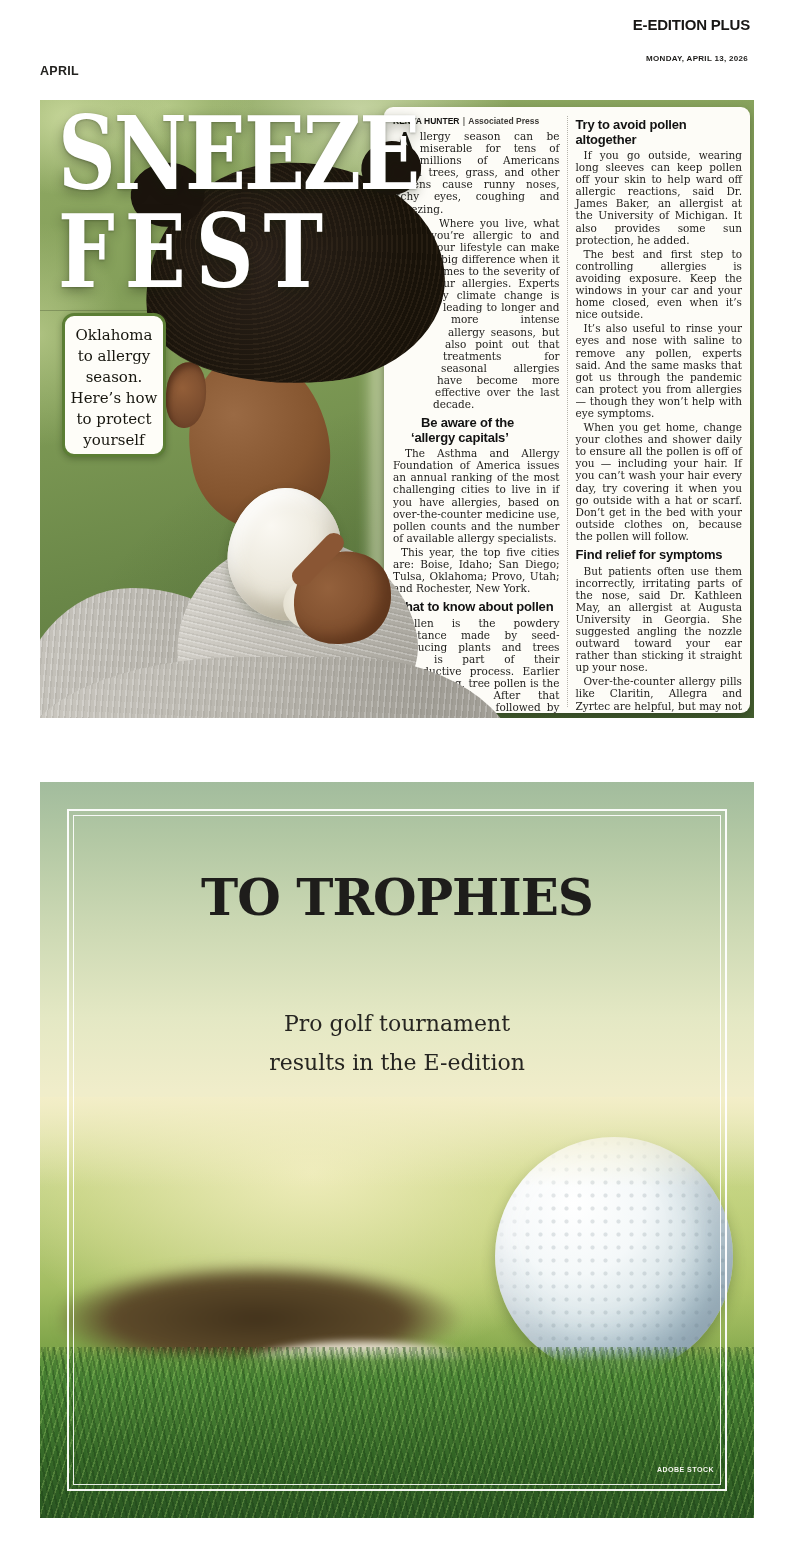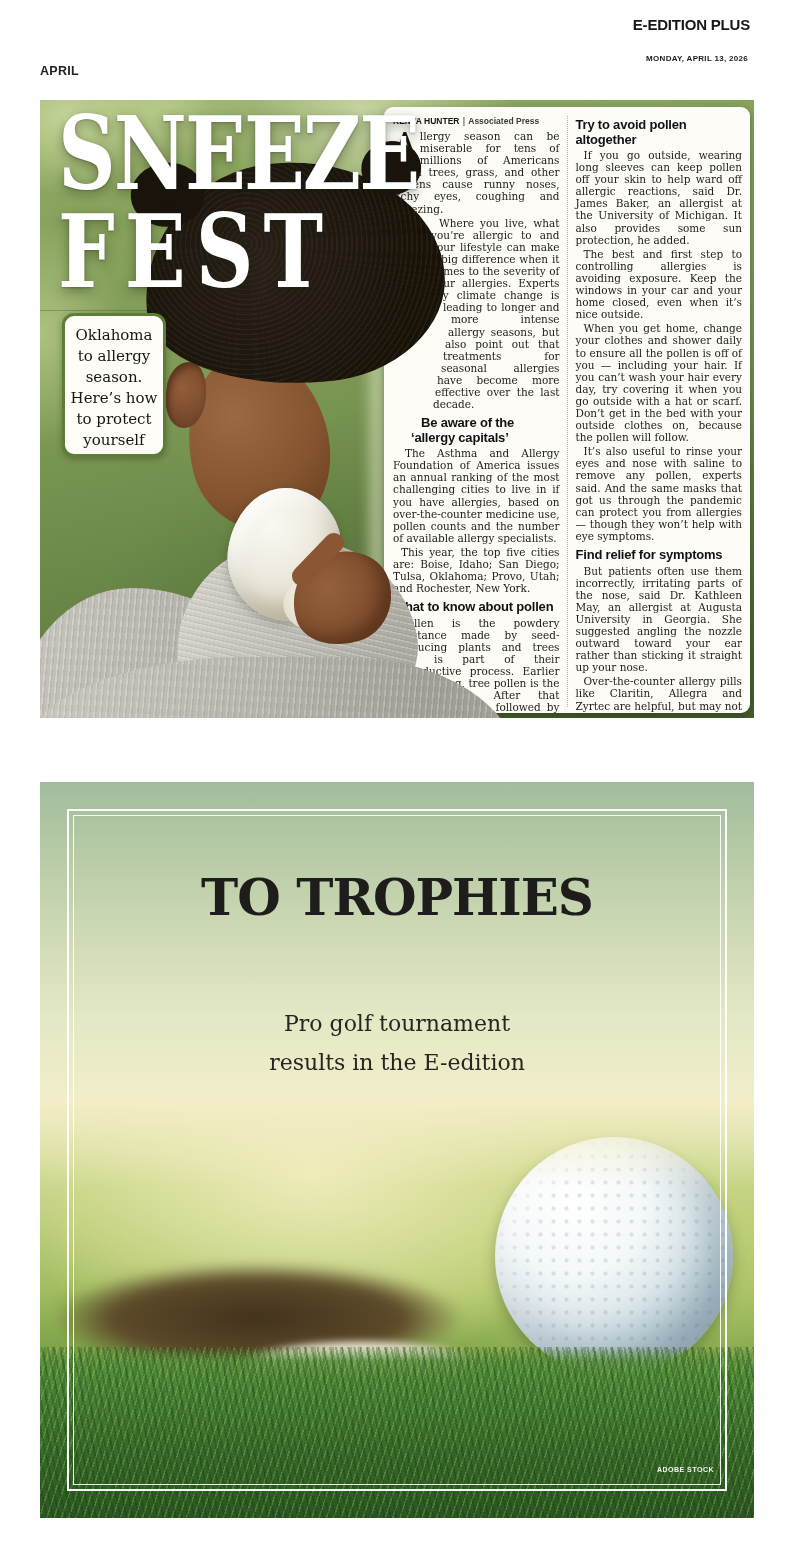--- a/index.html
+++ b/index.html
@@ -195,22 +195,22 @@
       <p data-name="paragraph">This year, the top five cities are: Boise, Idaho; San Diego; Tulsa, Oklahoma; Provo, Utah; and Rochester, New York.</p>
       <h3 class="sec" data-name="section-heading-know-about-pollen">What to know about pollen</h3>
       <p data-name="paragraph">Pollen is the powdery substance made by seed-producing plants and trees that is part of their reproductive process. Earlier in the spring, tree pollen is the main culprit. After that grasses pollinate, followed by weeds in the late summer and early fall.</p>
 
     </div>
 
     <div class="col col2" data-name="article-column-2">
       <h3 class="sec" style="margin-top:2px" data-name="section-heading-avoid-pollen">Try to avoid pollen altogether</h3>
       <p data-name="paragraph">If you go outside, wearing long sleeves can keep pollen off your skin to help ward off allergic reactions, said Dr. James Baker, an allergist at the University of Michigan. It also provides some sun protection, he added.</p>
       <p data-name="paragraph">The best and first step to controlling allergies is avoiding exposure. Keep the windows in your car and your home closed, even when it’s nice outside.</p>
+      <p data-name="paragraph">It’s also useful to rinse your eyes and nose with saline to remove any pollen, experts said. And the same masks that got us through the pandemic can protect you from allergies — though they won’t help with eye symptoms.</p>
       <p data-name="paragraph">When you get home, change your clothes and shower daily to ensure all the pollen is off of you — including your hair. If you can’t wash your hair every day, try covering it when you go outside with a hat or scarf. Don’t get in the bed with your outside clothes on, because the pollen will follow.</p>
-      <p data-name="paragraph">It’s also useful to rinse your eyes and nose with saline to remove any pollen, experts said. And the same masks that got us through the pandemic can protect you from allergies — though they won’t help with eye symptoms.</p>
       <h3 class="sec" data-name="section-heading-find-relief">Find relief for symptoms</h3>
       <p data-name="paragraph">But patients often use them incorrectly, irritating parts of the nose, said Dr. Kathleen May, an allergist at Augusta University in Georgia. She suggested angling the nozzle outward toward your ear rather than sticking it straight up your nose.</p>
       <p data-name="paragraph">Over-the-counter allergy pills like Claritin, Allegra and Zyrtec are helpful, but may not be as effective as quickly since they’re taken by mouth, experts said.</p>
 
     </div>
   </div>
 
   <div class="man" data-name="photo-man-blowing-nose">
     <div class="face" data-name="photo-man-face"></div>
     <div class="ear" data-name="photo-man-ear"></div>

